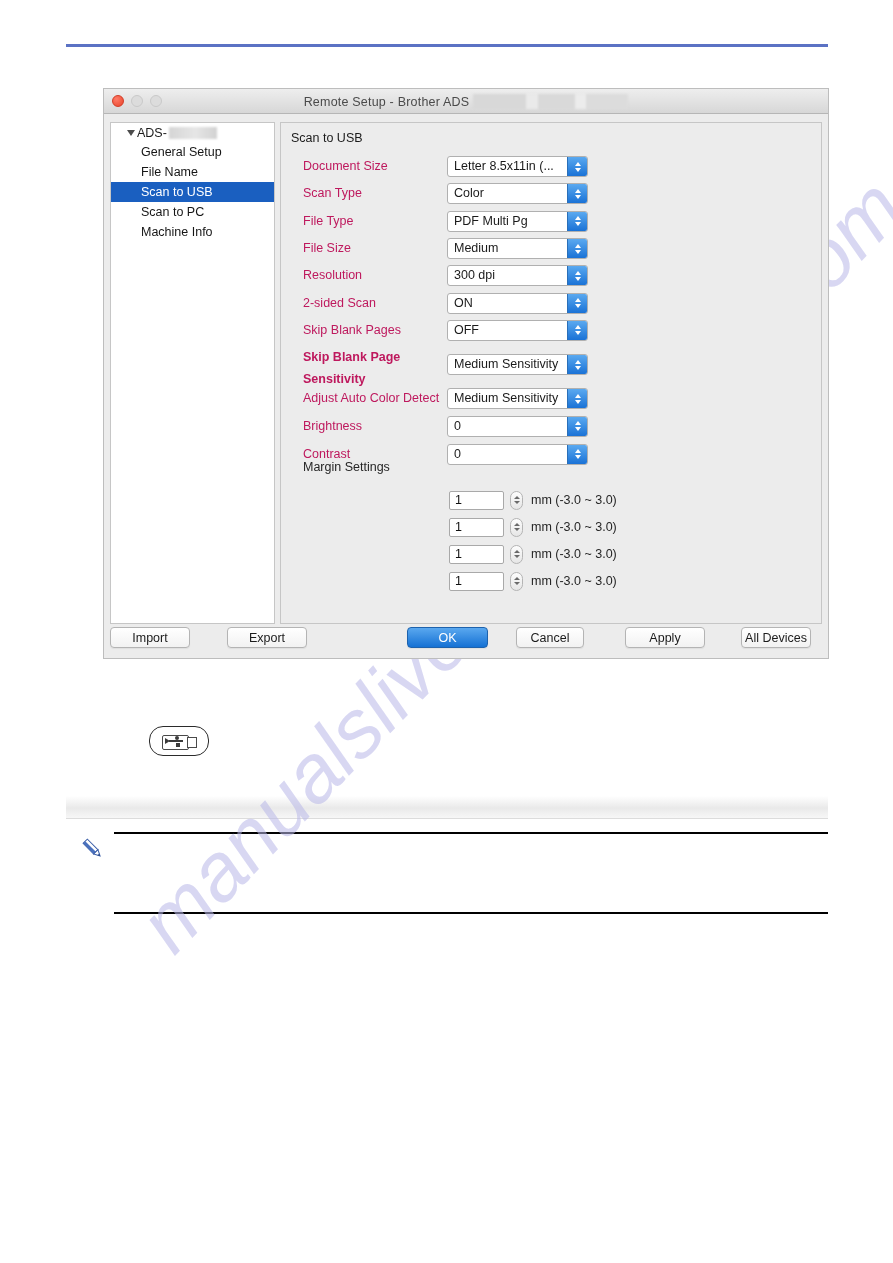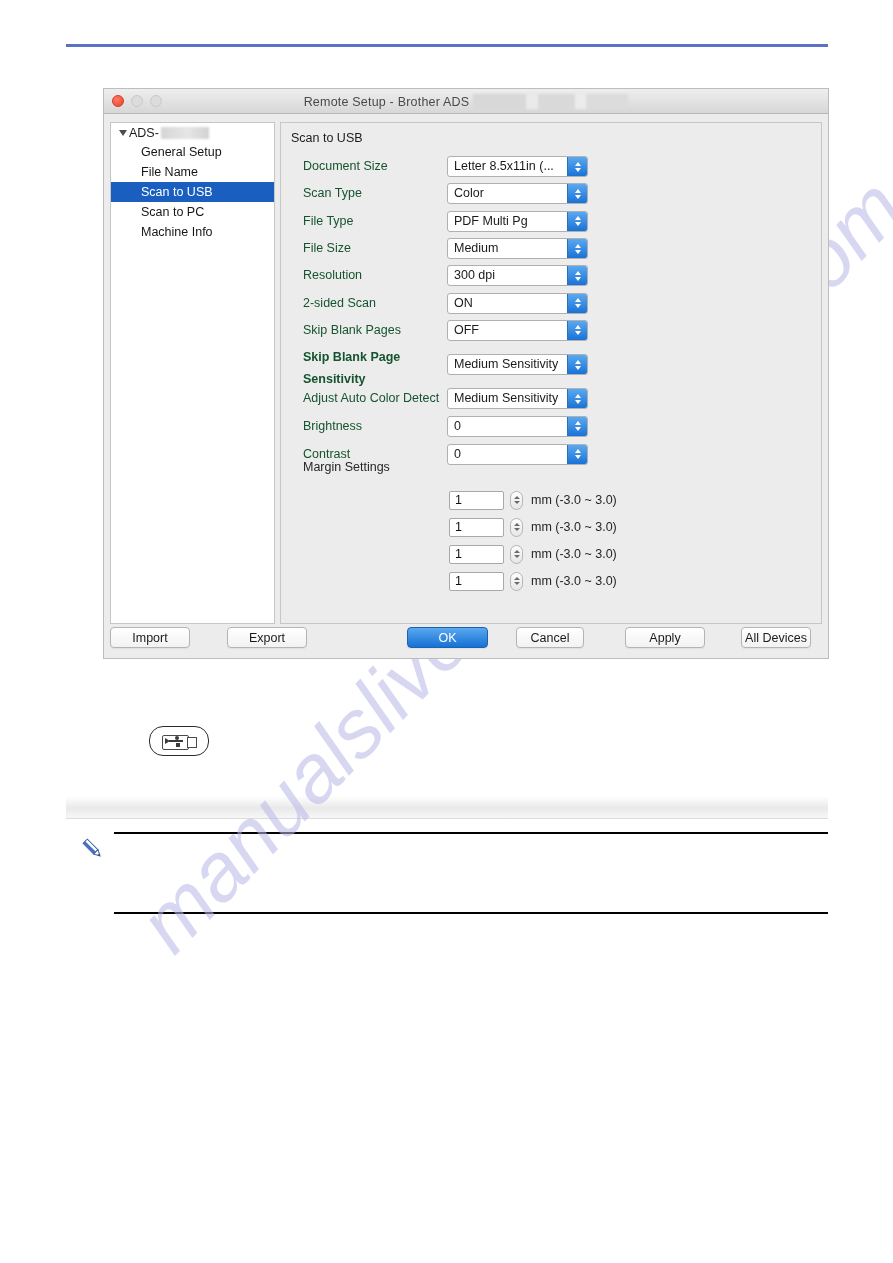--- a/index.html
+++ b/index.html
@@ -86,21 +86,21 @@
   }
   .sidebar{
     position:absolute;left:6px;top:8px;width:165px;height:502px;
     background:#ffffff;
     border:1px solid #c6c6c6;
     box-sizing:border-box;
   }
   .tree-root{
     display:flex;align-items:center;
     font-size:12.5px;color:#1b1b1b;
-    padding:3px 0 2px 8px;
+    padding:3px 0 2px 16px;
   }
   .tri{
     width:0;height:0;
     border-left:4.5px solid transparent;border-right:4.5px solid transparent;
     border-top:6px solid #4c4c4c;
     margin-right:2px;
   }
   .root-redact{
     display:inline-block;width:48px;height:12px;margin-left:2px;
     background:linear-gradient(90deg,#d5d5d5,#e6e6e6 55%,#d2d2d2);
@@ -131,21 +131,21 @@
   }
 
   .form{position:absolute;left:0;top:30px;right:0;}
   .row{
     position:relative;
     height:27.3px;
     display:flex;align-items:center;
   }
   .lbl{
     position:absolute;left:22px;
-    font-size:12.5px;color:#14532d;
+    font-size:12.5px;color:#be185d;
     line-height:15px;
   }
   .lbl.two-line{line-height:22px;font-weight:bold;}
 
   
   .combo{
     position:absolute;left:166px;
     width:141px;height:21px;
     display:flex;
     border:1px solid #b0b0b0;

